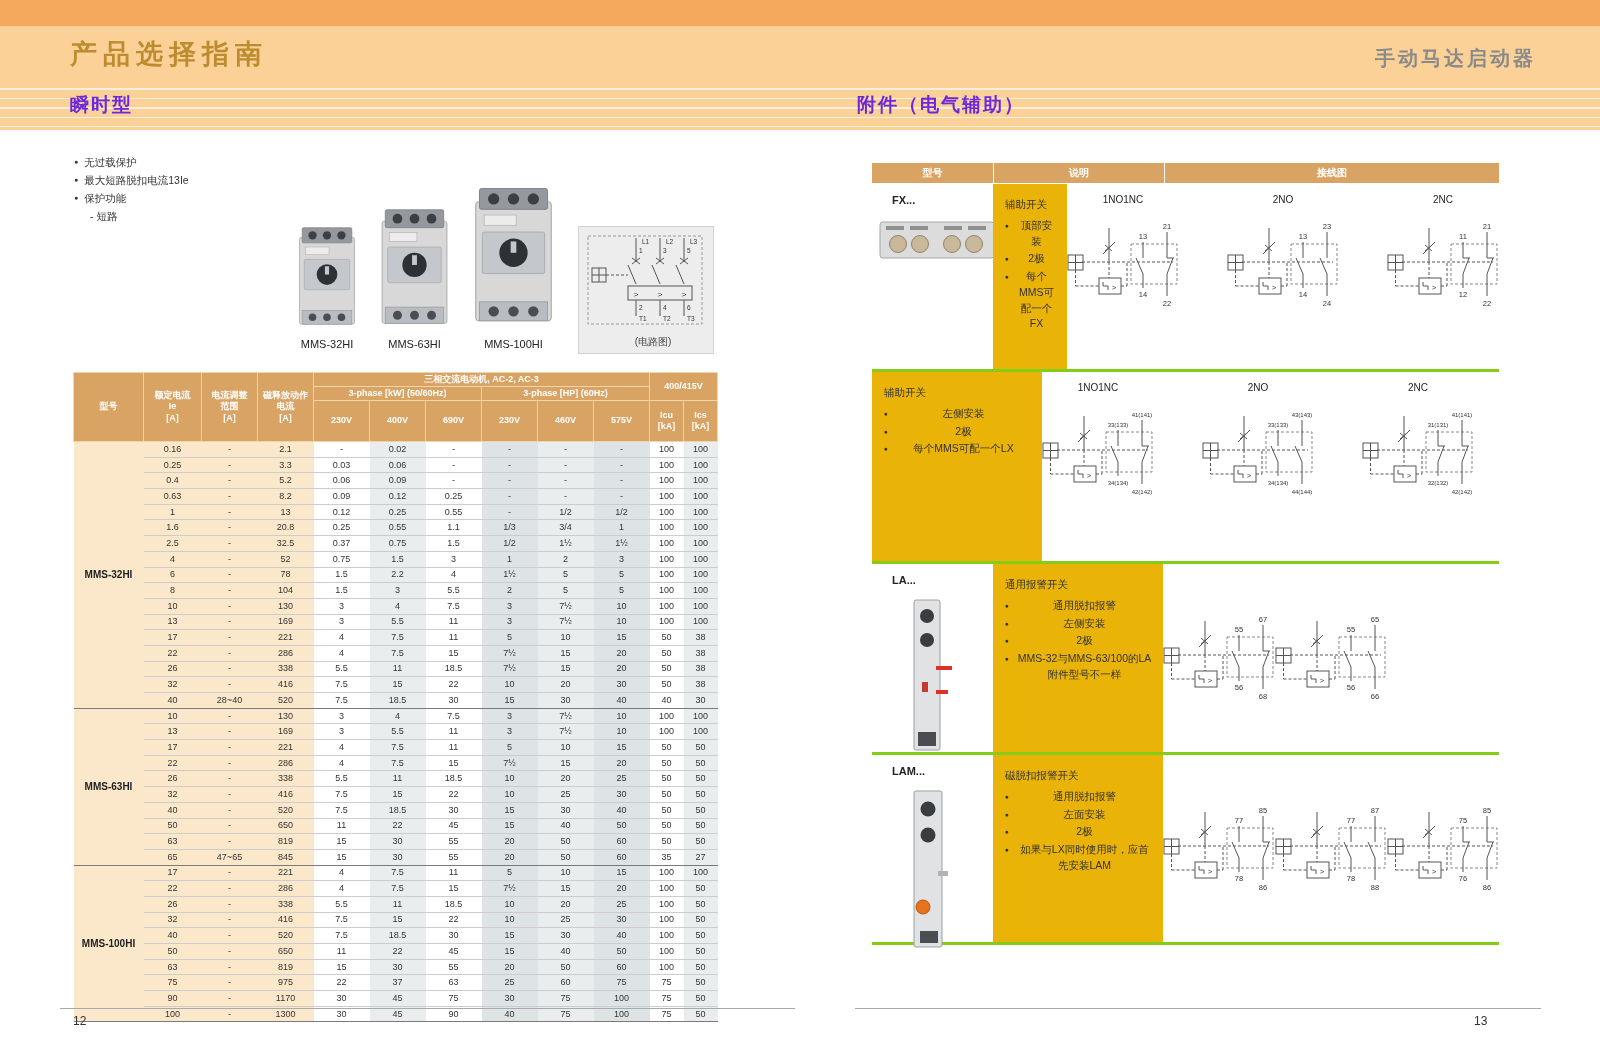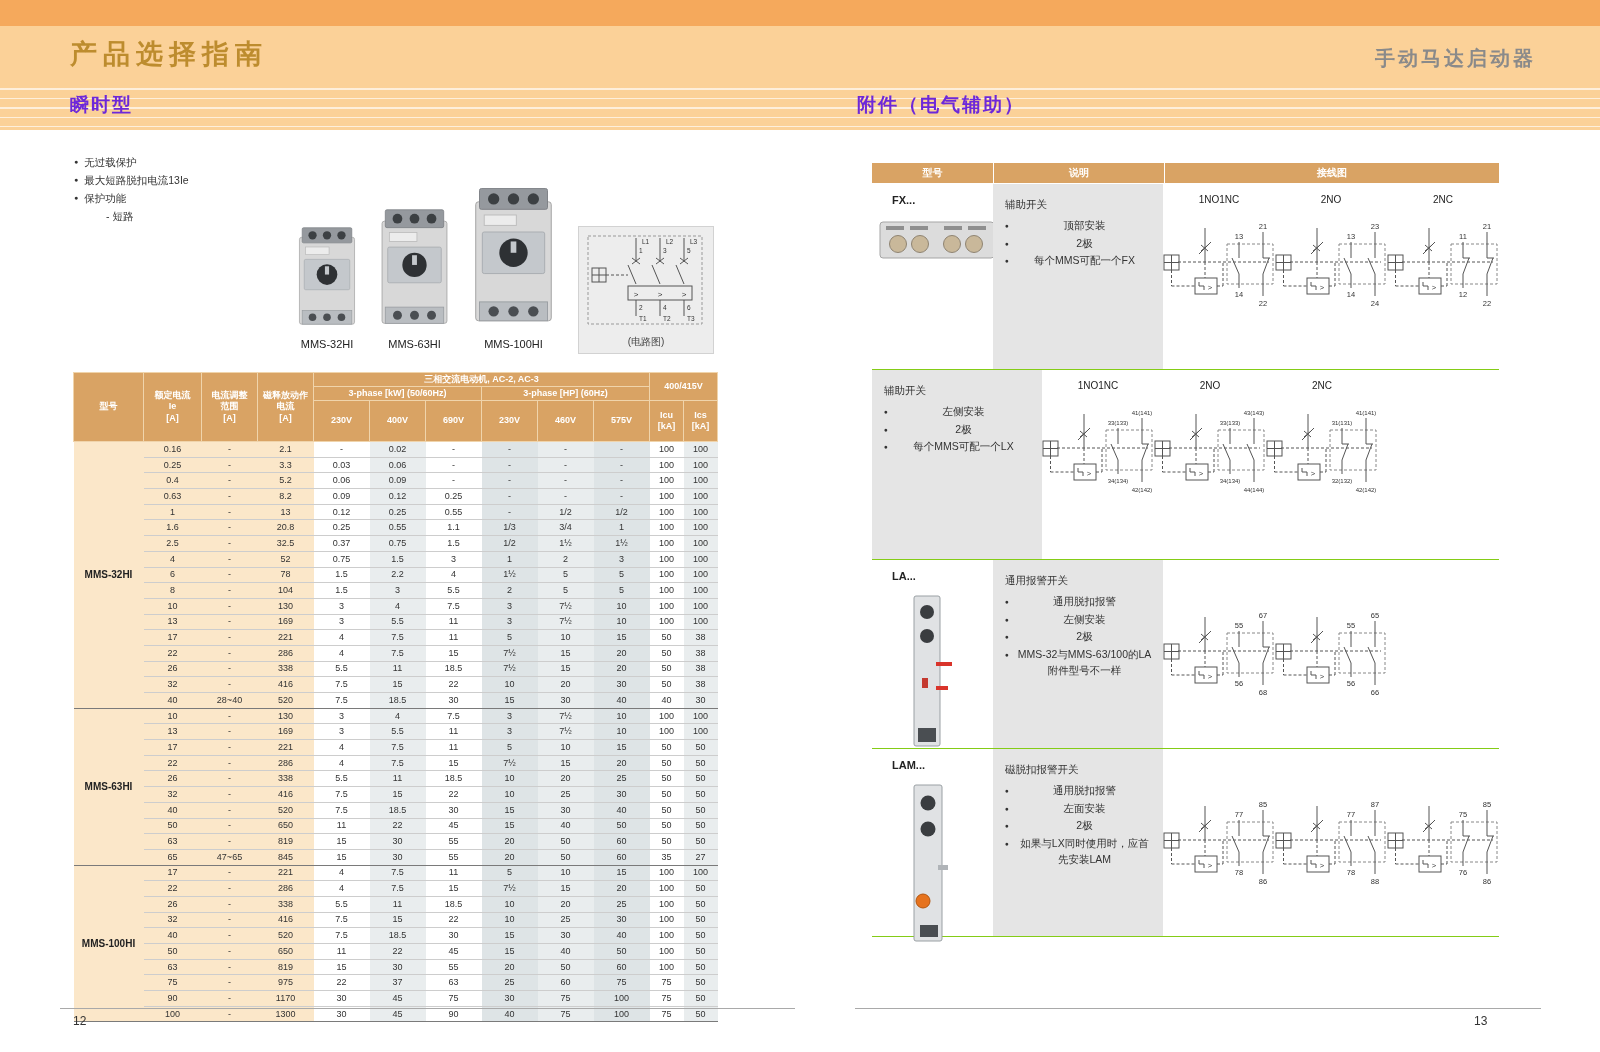--- a/index.html
+++ b/index.html
@@ -15,54 +15,54 @@
   .page-title{font-size:27px;font-weight:bold;color:#bd8c2e;letter-spacing:6px;}
   .page-title-right{font-size:20px;font-weight:bold;color:#8a8a8a;letter-spacing:3px;}
   .stripes{position:absolute;left:0;top:80px;width:100%;height:50px;
     background:repeating-linear-gradient(to bottom,rgba(255,255,255,0) 0 8px,rgba(255,255,255,.65) 8px 9.5px);}
   .section-title{position:absolute;top:92px;font-size:19px;font-weight:bold;color:#6d28d9;letter-spacing:2px;}
   #section-left{left:70px;} #section-right{left:857px;}
   
   .features{position:absolute;left:74px;top:156px;font-size:10.5px;color:#333;}
   .features .f-item{margin-bottom:4px;}
   .features .dot{font-size:7px;vertical-align:2px;margin-right:6px;}
-  .features .f-sub{margin-left:32px;margin-top:2px;}
+  .features .f-sub{margin-left:16px;margin-top:2px;}
   .products{position:absolute;left:296px;top:192px;width:286px;height:158px;display:flex;align-items:flex-end;gap:20px;}
   .prod{display:flex;flex-direction:column;align-items:center;}
   .prod-label{font-size:11px;color:#222;margin-top:4px;}
   .schematic-box{position:absolute;left:578px;top:226px;width:134px;height:126px;background:#ededed;border:1px solid #d2d2d2;}
-  .schematic-box .cap{position:absolute;left:0;bottom:4px;width:100%;text-align:center;font-size:10px;color:#444;}
+  .schematic-box .cap{position:absolute;left:0;bottom:4px;width:100%;text-align:center;font-size:10px;color:#444;padding-left:7px;}
   
   #main-table{position:absolute;left:73px;top:372px;border-collapse:collapse;table-layout:fixed;}
   #main-table th{background:#d9a364;color:#fff;font-size:9px;font-weight:bold;text-align:center;
     border:1px solid #f0d4ab;white-space:pre-line;line-height:1.25;padding:0;}
   #main-table .rA{height:14px;} #main-table .rB{height:14px;} #main-table .rC{height:41px;}
   #main-table td{font-size:9px;color:#333;text-align:center;padding:0;line-height:1;
     border-bottom:1px solid #cdcdcd;height:14.7px;}
   #main-table td.p{background:#fbe7c9;}
   #main-table td.g1{background:#e9edee;}
   #main-table td.g2{background:#dee4e6;}
   #main-table td.model{background:#fbe7c9;font-size:10px;font-weight:bold;color:#222;border-bottom:1px solid #7a7a7a;}
   #main-table tr.group-end td{border-bottom:1px solid #7a7a7a;}
   
   .acc-header{position:absolute;left:872px;top:163px;width:627px;height:20px;display:flex;gap:1px;}
   .acc-header div{background:#d9a364;color:#fff;font-size:10px;font-weight:bold;display:flex;align-items:center;justify-content:center;}
   .ah-model{width:121px;} .ah-desc{width:170px;} .ah-diag{flex:1;}
   #acc-body{position:absolute;left:872px;top:184px;width:627px;}
-  .acc-row{display:flex;border-bottom:1px solid #84cc16;}
+  .acc-row{display:flex;border-bottom:3px solid #84cc16;}
   .acc-model{width:121px;box-sizing:border-box;padding:10px 0 0 20px;}
   .acc-model-label{font-size:11px;font-weight:bold;color:#222;margin-bottom:8px;}
-  .acc-desc{width:170px;box-sizing:border-box;background:#e5e5e5;padding:13px 10px 0 12px;font-size:10.5px;line-height:1.5;color:#333;}
+  .acc-desc{width:170px;box-sizing:border-box;background:#eab308;padding:13px 10px 0 12px;font-size:10.5px;line-height:1.5;color:#333;}
   .acc-desc-title{margin-bottom:5px;}
   .acc-desc ul{margin:0;padding:0;list-style:none;text-align:center;}
   .acc-desc li{position:relative;padding-left:11px;margin-bottom:2px;}
   .acc-desc li:before{content:"●";position:absolute;left:0;top:3px;font-size:6.5px;}
   .acc-diagrams{flex:1;display:flex;}
   .acc-diagrams .slot{width:112px;display:flex;flex-direction:column;align-items:center;justify-content:center;}
-  .acc-diagrams.captioned{padding-top:10px;}
+  .acc-diagrams.captioned{padding-top:10px;gap:48px;}
   .acc-diagrams.captioned .slot{justify-content:flex-start;}
   .diag-caption{font-size:10px;color:#222;margin-bottom:10px;height:12px;}
   
   .foot-line{position:absolute;top:1008px;height:1px;background:#a9a9a9;}
   #foot-line-left{left:60px;width:735px;}
   #foot-line-right{left:855px;width:686px;}
   .page-num{position:absolute;top:1014px;font-size:12px;color:#333;}
   #page-num-left{left:73px;} #page-num-right{left:1474px;}
 </style>
 </head>

